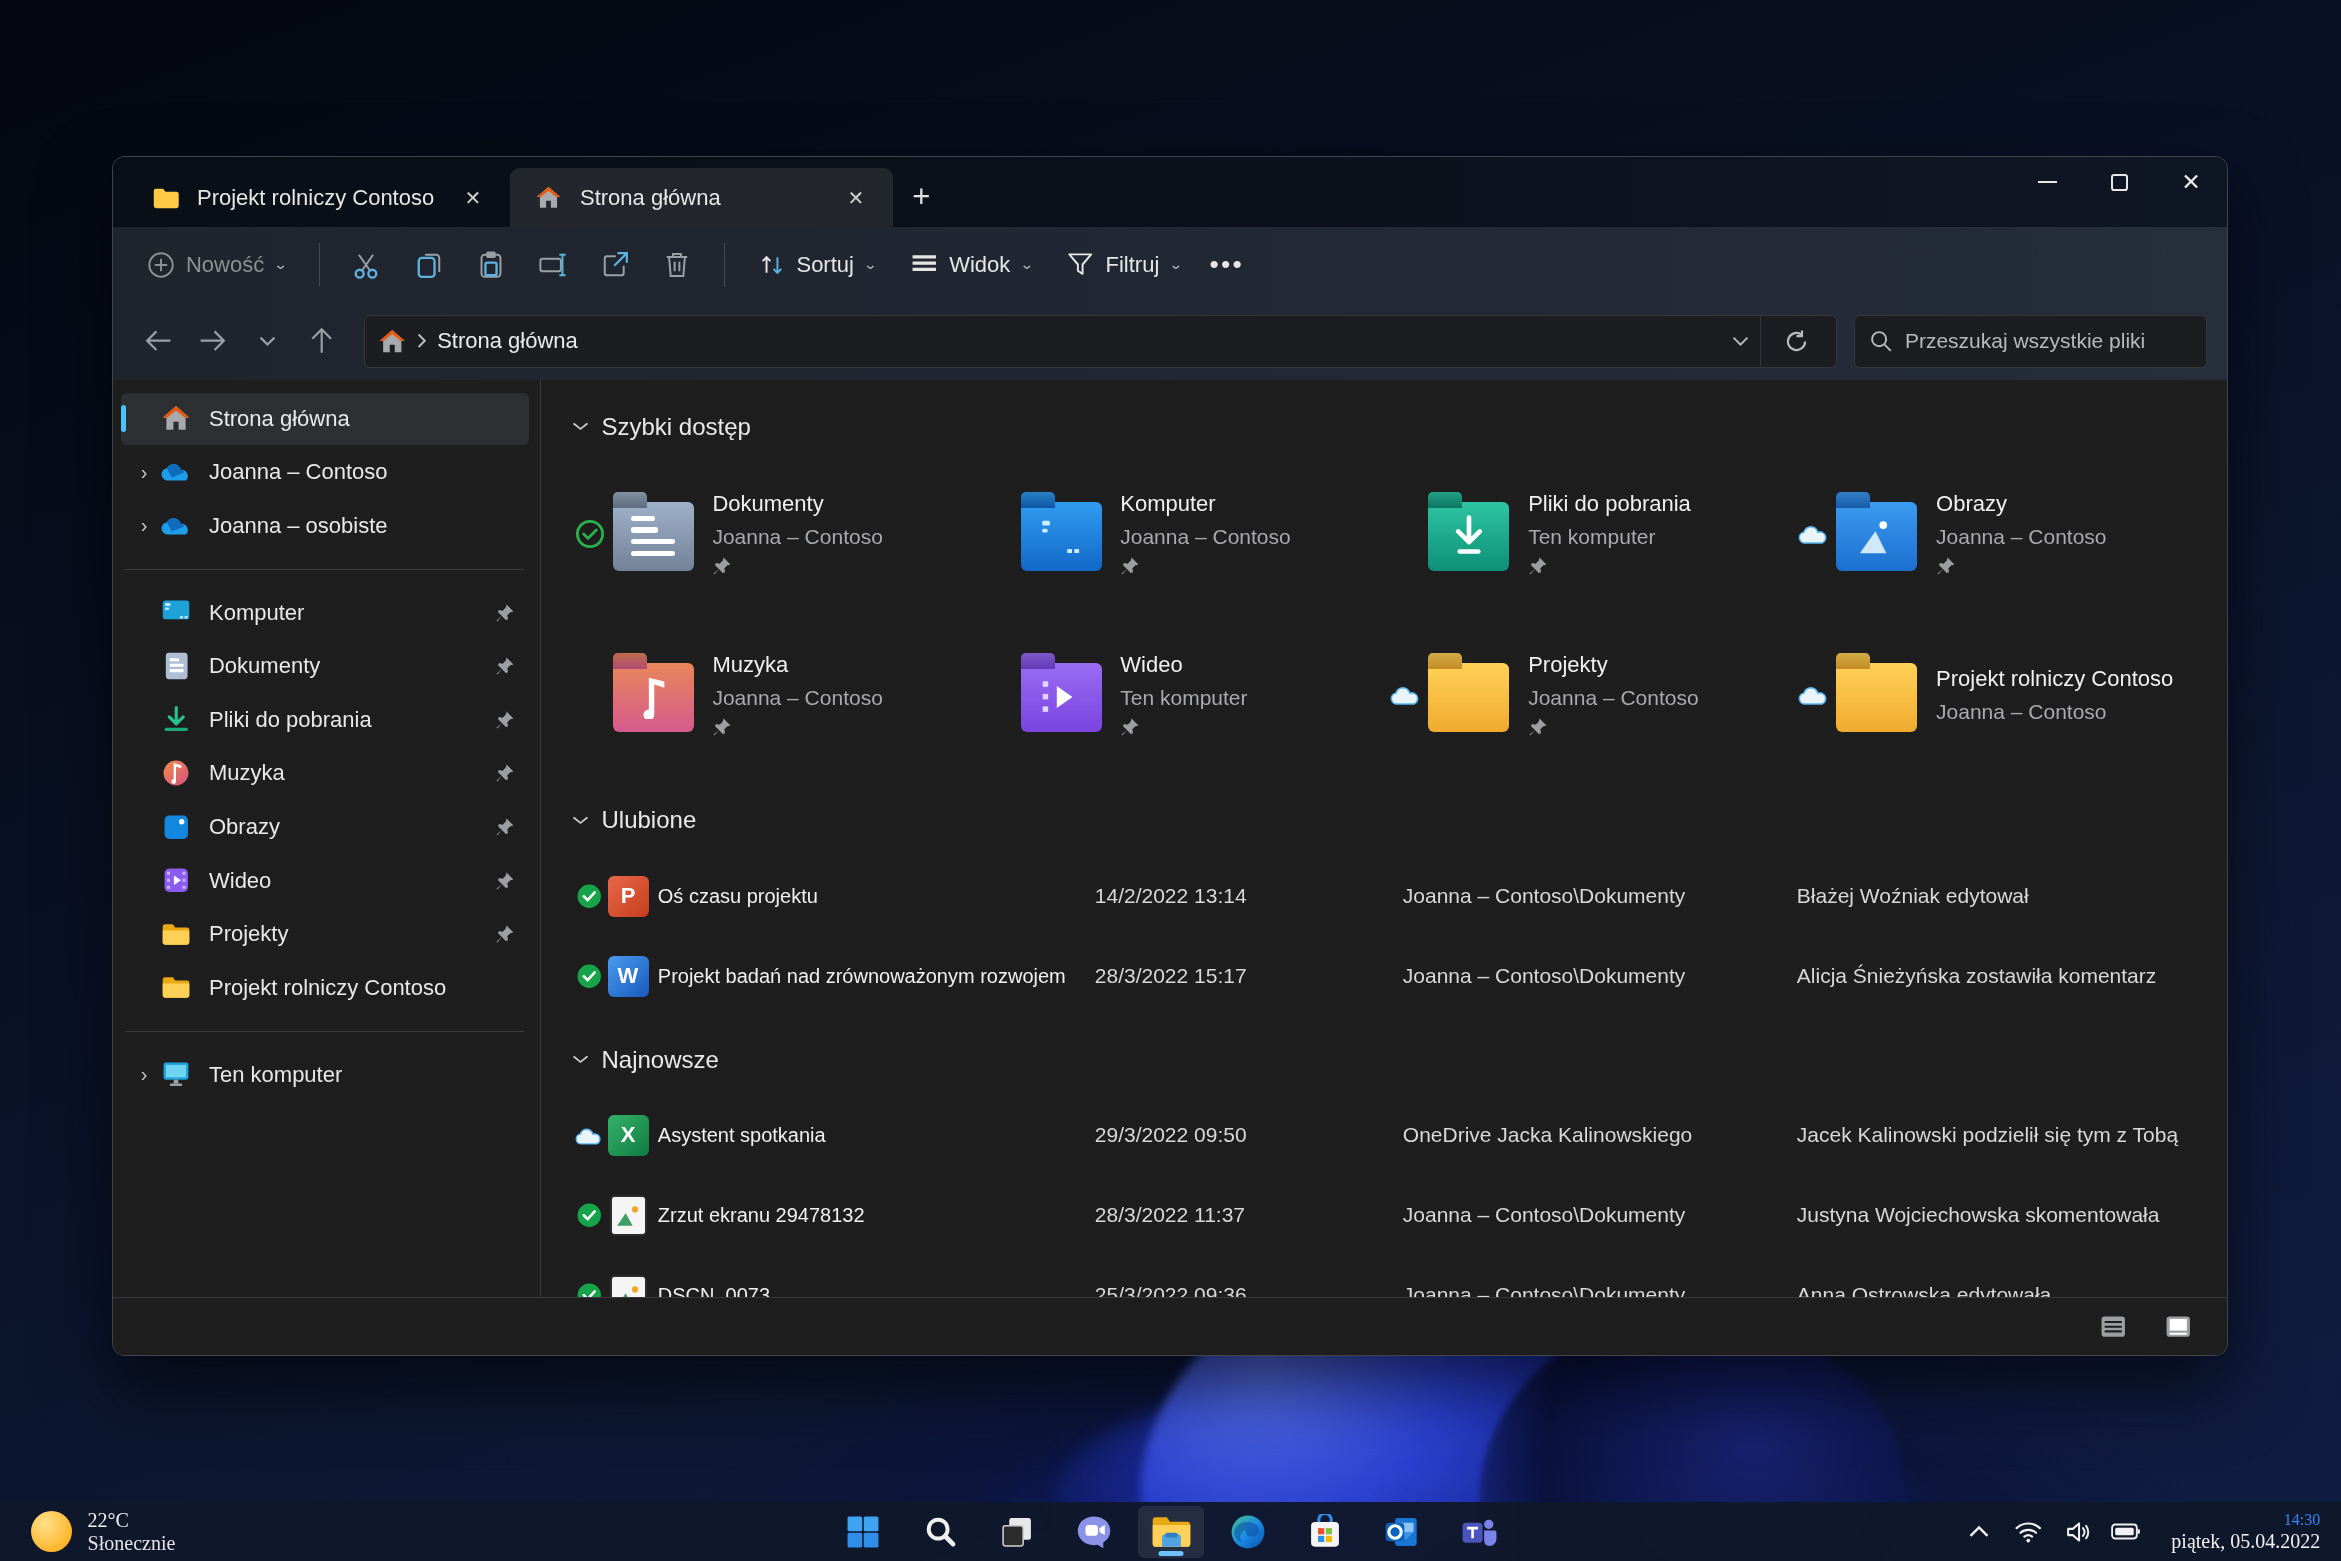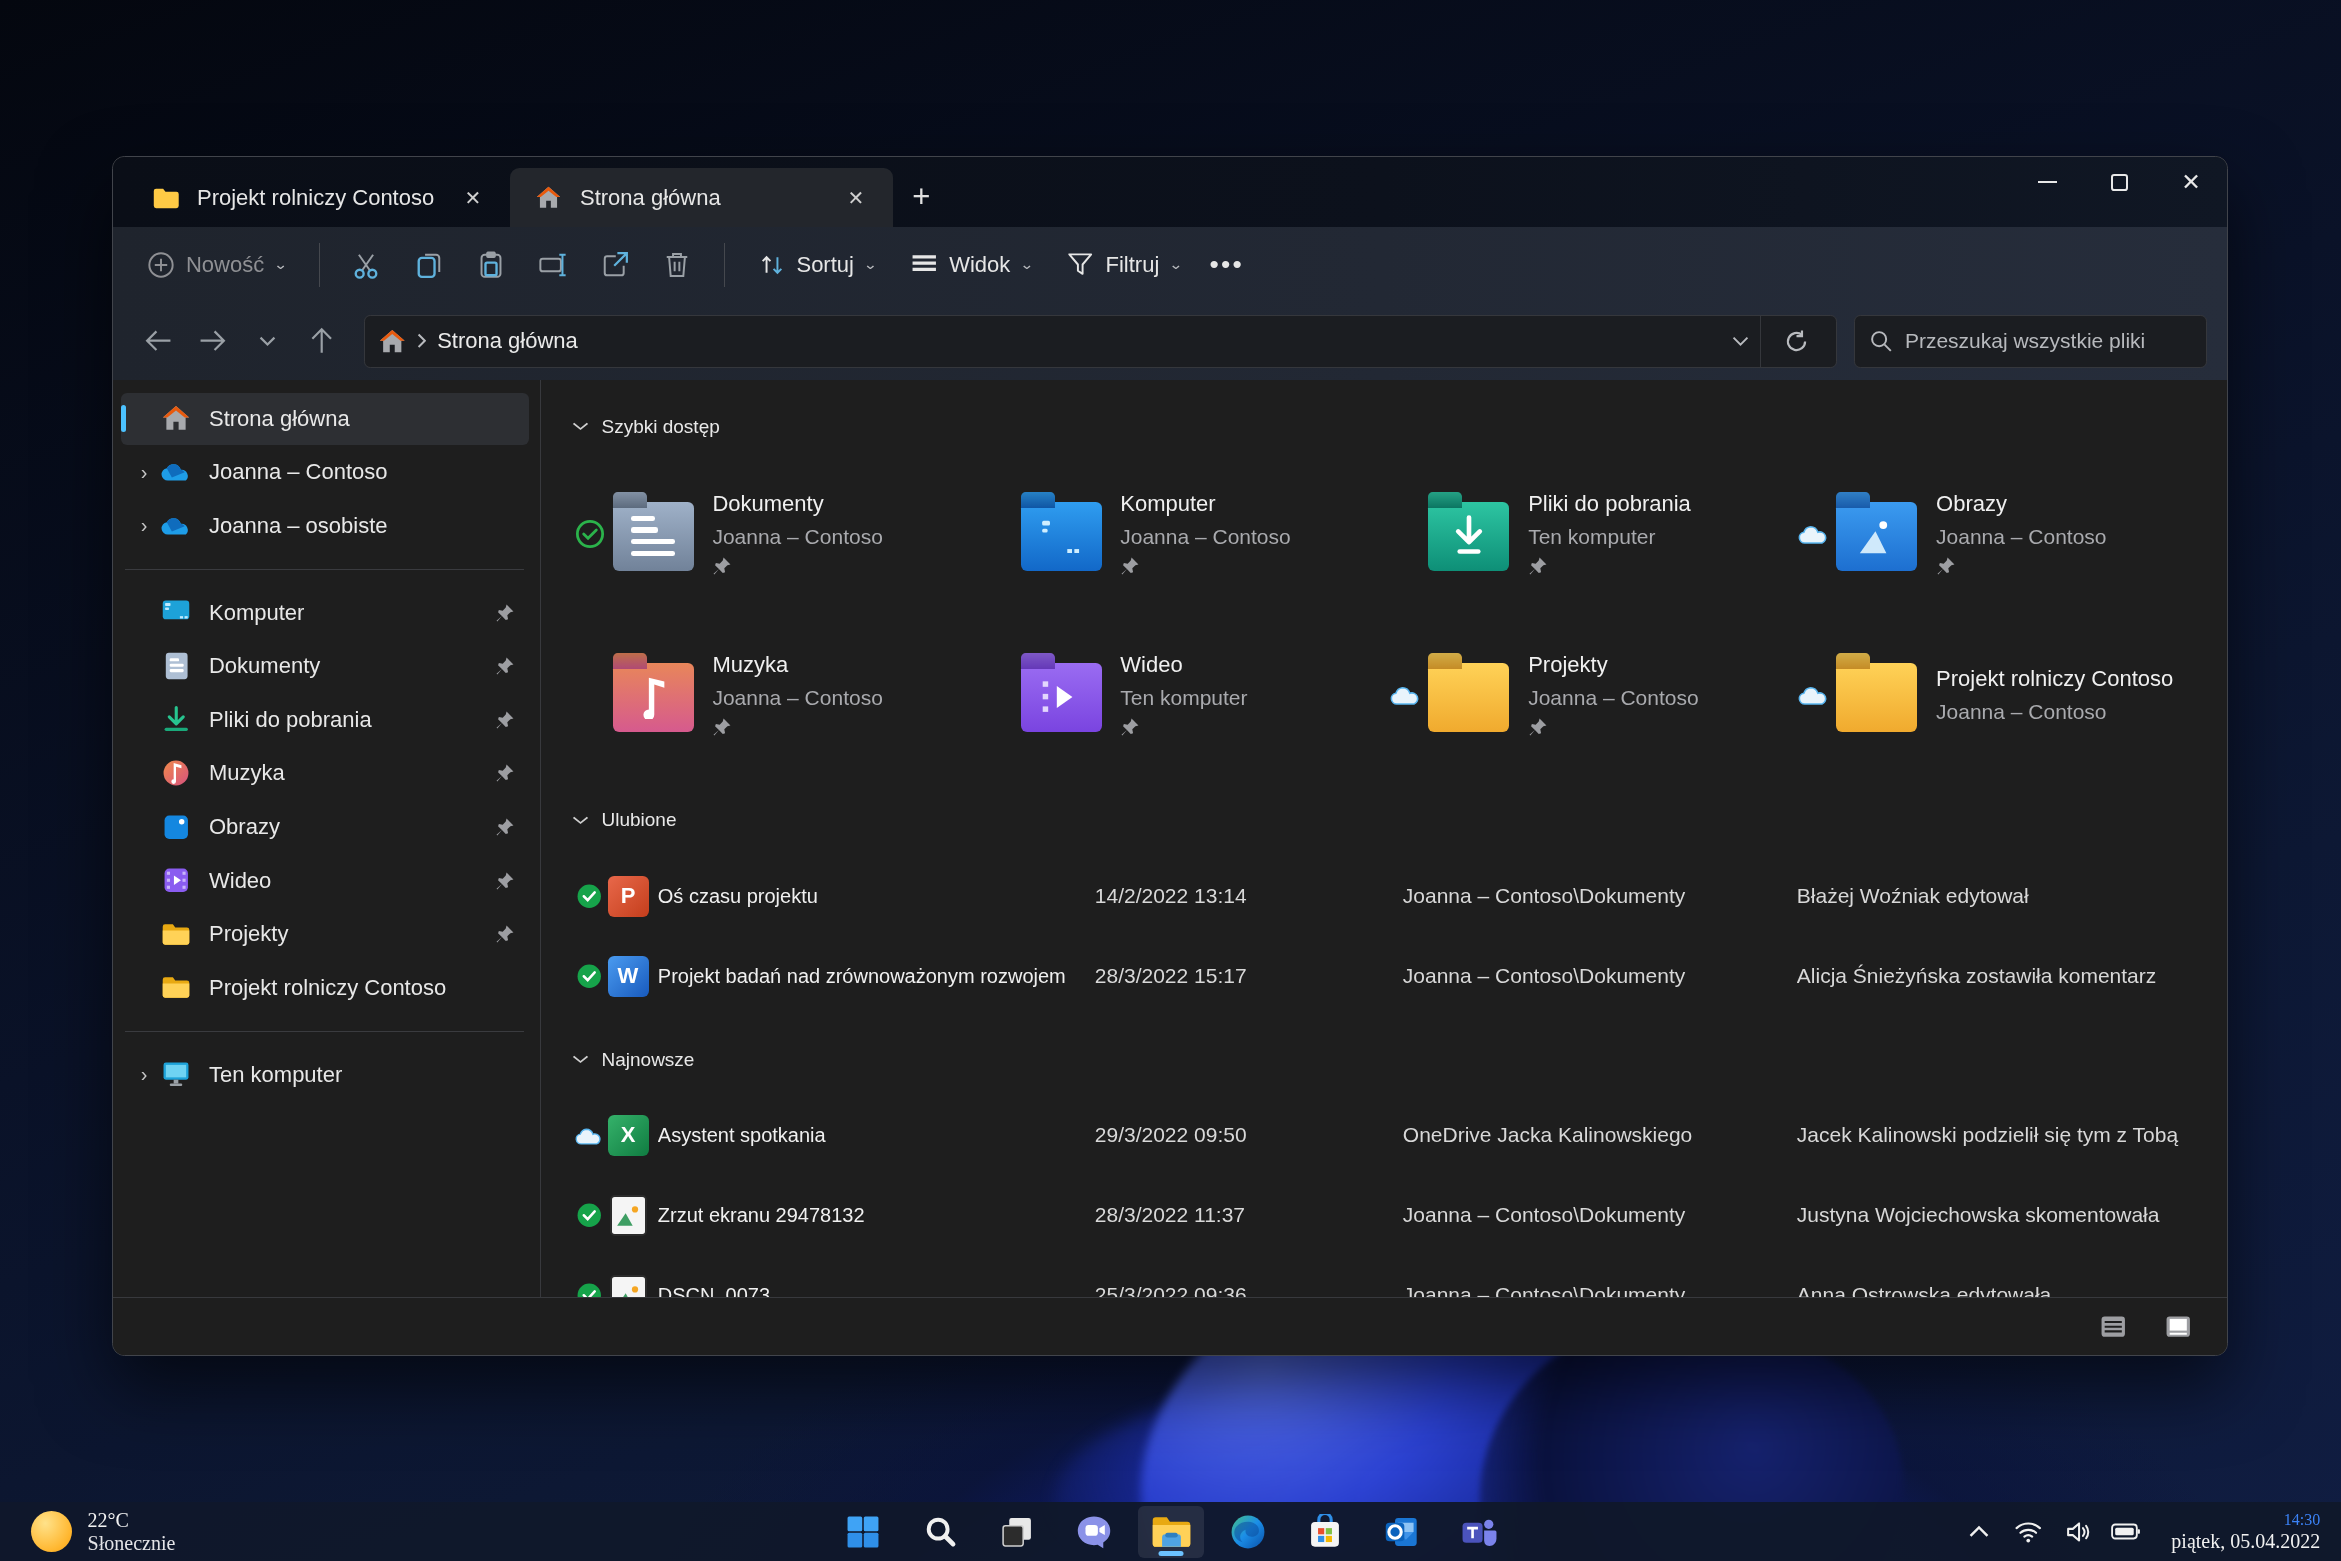--- a/index.html
+++ b/index.html
@@ -73,21 +73,21 @@
   .side-chev { width:34px; text-align:center; color:#c9c9c9; font-size:20px; flex:0 0 34px; }
   .side-chev.empty { visibility:hidden; }
   .side-ico { width:31px; height:31px; margin-right:17px; display:flex; align-items:center; justify-content:center; flex:0 0 31px; }
   .side-label { font-size:22px; color:#e8e8e8; flex:1; white-space:nowrap; overflow:hidden; }
   .side-pin { width:26.5px; flex:0 0 26.5px; display:flex; justify-content:center; }
   .side-div { height:0.8px; background:#3a3b3f; margin:17px 4.7px; }
 
   .content { flex:1; padding:20px 23.4px 0 31px; overflow:hidden; position:relative; }
   .sec-head { display:flex; align-items:center; gap:12.5px; height:44px; margin-top:4.7px; }
   .sec-chev { color:#cfcfcf; font-size:19px; transform:scaleY(.8); }
-  .sec-title { font-size:19px; color:#e9e9e9; }
+  .sec-title { font-size:24px; color:#e9e9e9; }
 
   .tiles { display:grid; grid-template-columns:repeat(4, 1fr); margin-top:26.5px; row-gap:44px; }
   .tile { display:flex; align-items:center; gap:4.7px; height:117px; border-radius:6.2px; }
   .tile-status { width:36px; flex:0 0 36px; display:flex; justify-content:center; }
   .tile-text { margin-left:14px; display:flex; flex-direction:column; gap:7.8px; }
   .tile-name { font-size:22px; color:#f0f0f0; white-space:nowrap; }
   .tile-loc { font-size:21px; color:#a9aaae; white-space:nowrap; }
 
   .qfolder { position:relative; width:81px; height:69px; flex:0 0 81px; margin-top:4.7px; }
   .qf-back { position:absolute; inset:0; border-radius:6.2px; }

